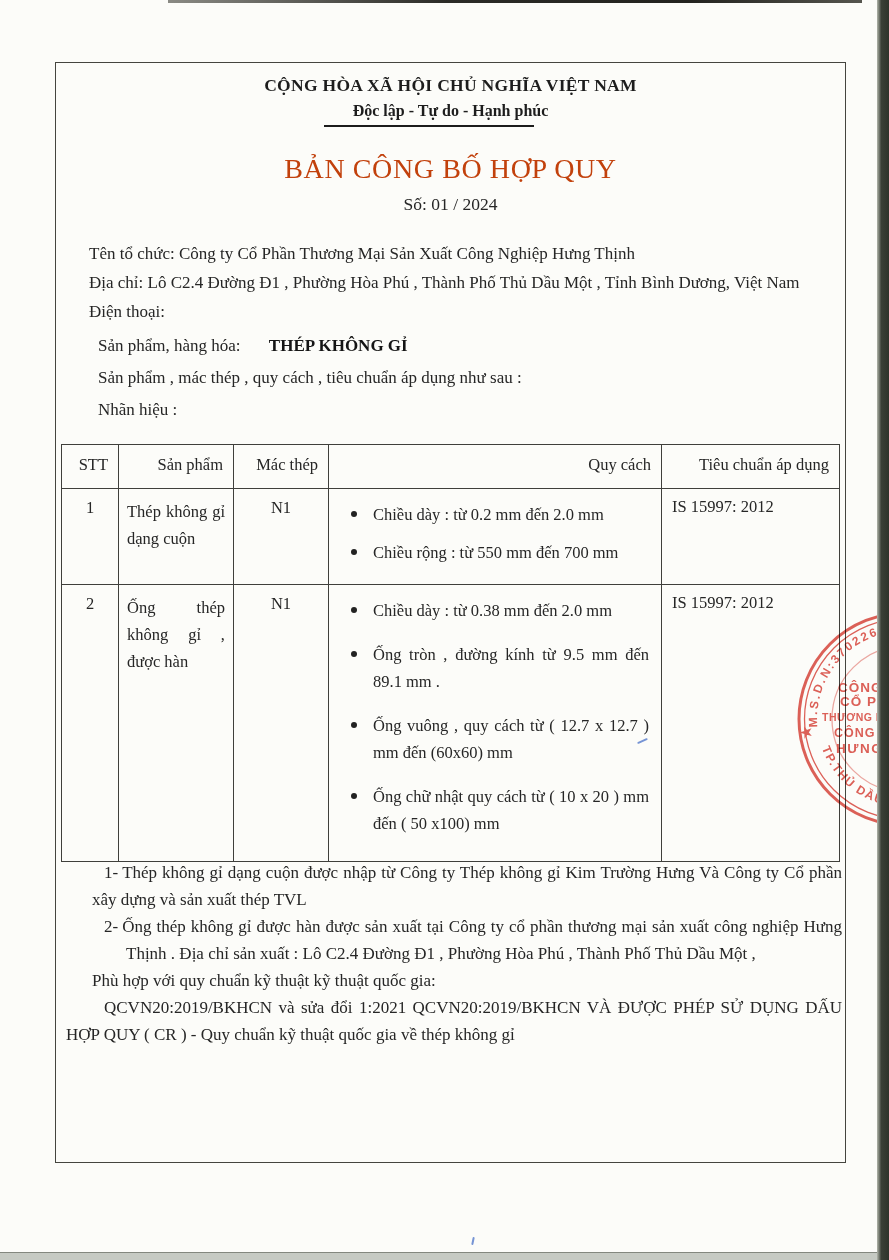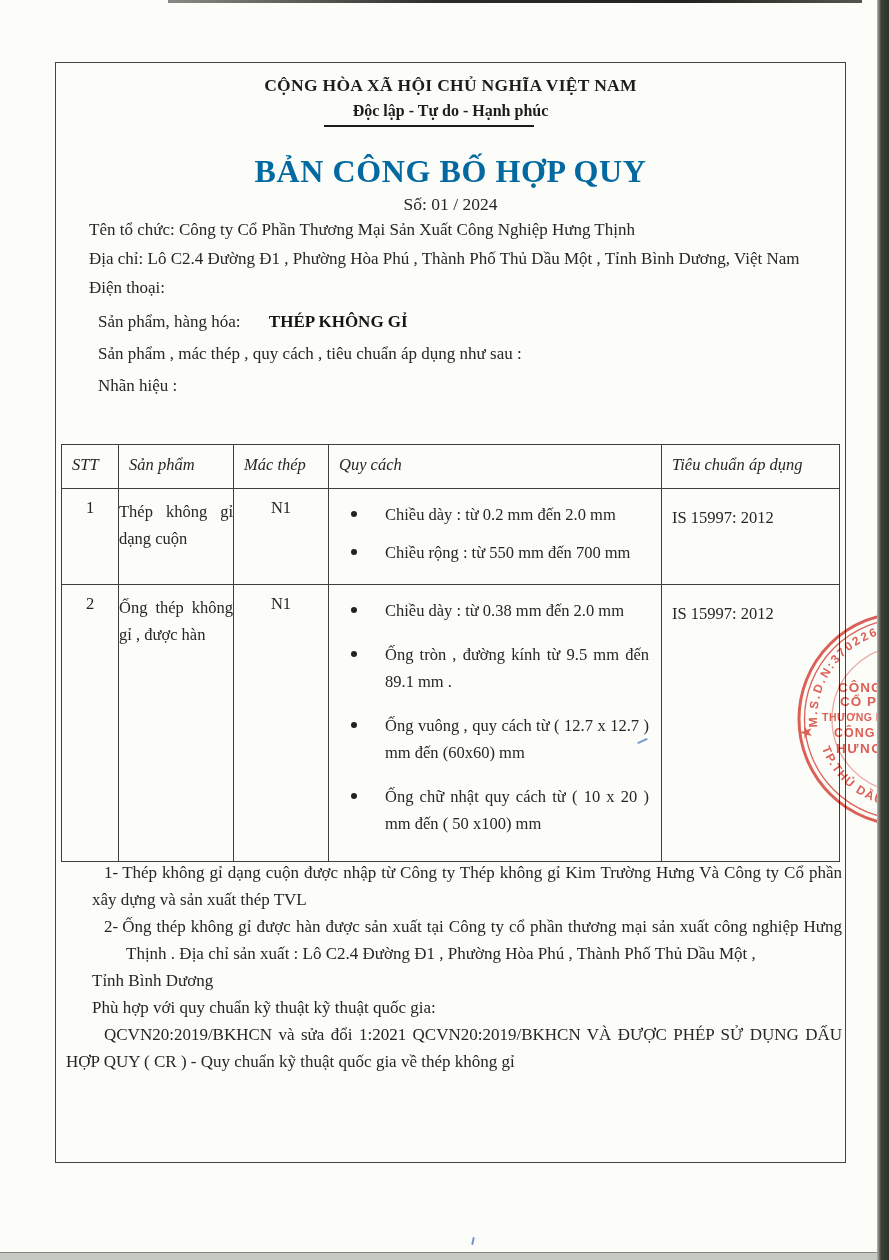--- a/index.html
+++ b/index.html
@@ -25,49 +25,49 @@
   .speck-2 { left: 472px; top: 1237px; width: 2px; height: 8px; transform: rotate(12deg); border-radius: 2px; }
 
   
   .border-box { position: absolute; left: 55px; top: 62px; width: 791px; height: 1101px;
     border: 1.5px solid #45453f; }
 
   .centered { position: absolute; left: 0; width: 100%; text-align: center; }
   .motto-1 { top: 12px; font-size: 17.5px; font-weight: bold; color: #1d1d1d; letter-spacing: .3px; }
   .motto-2 { top: 39px; font-size: 16px; font-weight: bold; color: #1d1d1d; }
   .motto-underline { position: absolute; top: 62px; left: 268px; width: 210px; height: 2px; background: #1c1c1c; }
-  .doc-title { top: 90px; font-size: 32px; font-weight: bold; color: #0369a1; letter-spacing: .6px; }
+  .doc-title { top: 90px; font-size: 28px; font-weight: normal; color: #c2410c; letter-spacing: .6px; }
   .doc-number { top: 131px; font-size: 17.5px; }
 
-  .para-block { position: absolute; top: 152px; left: 33px; width: 727px;
+  .para-block { position: absolute; top: 176px; left: 33px; width: 727px;
     font-size: 17px; line-height: 29px; }
   .para-block p { text-align: justify; }
   .p-phone { margin-top: 0; }
   .indented { margin-left: 9px; }
   .p-product { margin-top: 5px; }
   .p-brand { margin-top: 3px; }
   .p-intro { margin-top: 3px; }
   .bold-inline { font-weight: bold; color: #151515; margin-left: 24px; }
 
   
   table.products { position: absolute; top: 381px; left: 5px; width: 778px;
     border-collapse: collapse; table-layout: fixed; font-size: 16.5px; }
   table.products th, table.products td {
     border: 1.5px solid #3f3f3b; vertical-align: top; font-weight: normal; }
-  table.products th { text-align: left; padding: 10px 10px 9px 10px; height: 44px; font-style: italic; }
+  table.products th { text-align: right; padding: 10px 10px 9px 10px; height: 44px; }
   th.c-stt, td.c-stt { text-align: center; }
   td { padding: 8px 8px; }
   td.c-stt { padding-top: 9px; }
-  td.c-prod { padding: 9px 0; text-align: justify; line-height: 27px; }
+  td.c-prod { padding: 9px 8px; text-align: justify; line-height: 27px; }
   td.c-grade { text-align: center; padding-top: 9px; }
   td.c-spec { padding: 7px 8px 7px 18px; }
-  td.c-std { padding: 19px 8px 9px 10px; font-family: Liberation Serif, serif; }
+  td.c-std { padding: 8px 8px 9px 10px; font-family: Liberation Serif, serif; }
   tr.row-1 { height: 96px; }
   tr.row-2 { height: 235px; }
-  .qc-item { display: flex; gap: 28px; margin: 5px 0 11px 0; line-height: 27px; }
+  .qc-item { display: flex; gap: 16px; margin: 5px 0 11px 0; line-height: 27px; }
   tr.row-2 .qc-item { margin-bottom: 17px; }
   .dot { flex: 0 0 auto; width: 6px; height: 6px; border-radius: 50%; background: #222; margin-top: 10px; margin-left: 4px; }
   .qc-text { flex: 1; text-align: justify; padding-right: 4px; }
 
   
   .notes-block { position: absolute; top: 796px; left: 36px; width: 750px;
     font-size: 17px; line-height: 27px; }
   .note-1 { text-indent: 12px; text-align: justify; }
   .note-2 { padding-left: 34px; text-indent: -22px; text-align: justify; }
   .note-marker { padding-right: 4px; }
@@ -160,21 +160,20 @@
               </div>
         </td>
         <td class="c-std">IS 15997: 2012</td>
       </tr>
     </tbody>
       </table>
 
     <div class="notes-block">
       <p class="note-1"><span class="note-marker">1-</span><span>Thép không gỉ dạng cuộn được nhập từ Công ty Thép không gỉ Kim Trường Hưng Và Công ty Cổ phần xây dựng và sản xuất thép TVL</span></p>
       <p class="note-2"><span class="note-marker">2-</span><span>Ống thép không gỉ được hàn được sản xuất tại Công ty cổ phần thương mại sản xuất công nghiệp Hưng Thịnh . Địa chỉ sản xuất : Lô C2.4 Đường Đ1 , Phường Hòa Phú , Thành Phố Thủ Dầu Một ,</span></p>
-      <p class="province-line">Tỉnh Bình Dương</p>
       <p class="conformity-intro">Phù hợp với quy chuẩn kỹ thuật kỹ thuật quốc gia:</p>
       <p class="conformity-text">QCVN20:2019/BKHCN và sửa đổi 1:2021 QCVN20:2019/BKHCN VÀ ĐƯỢC PHÉP SỬ DỤNG DẤU HỢP QUY ( CR ) -  Quy chuẩn kỹ thuật quốc gia về thép không gỉ</p>
     </div>
 
   </div>
 
   <svg class="stamp" viewBox="0 0 240 240" xmlns="http://www.w3.org/2000/svg">
     <circle cx="120" cy="120" r="106" stroke-width="3"></circle>
     <circle cx="120" cy="120" r="100.5" stroke-width="1.3"></circle>
     <circle cx="120" cy="120" r="73" stroke-width="1.3" opacity="0.55"></circle>

